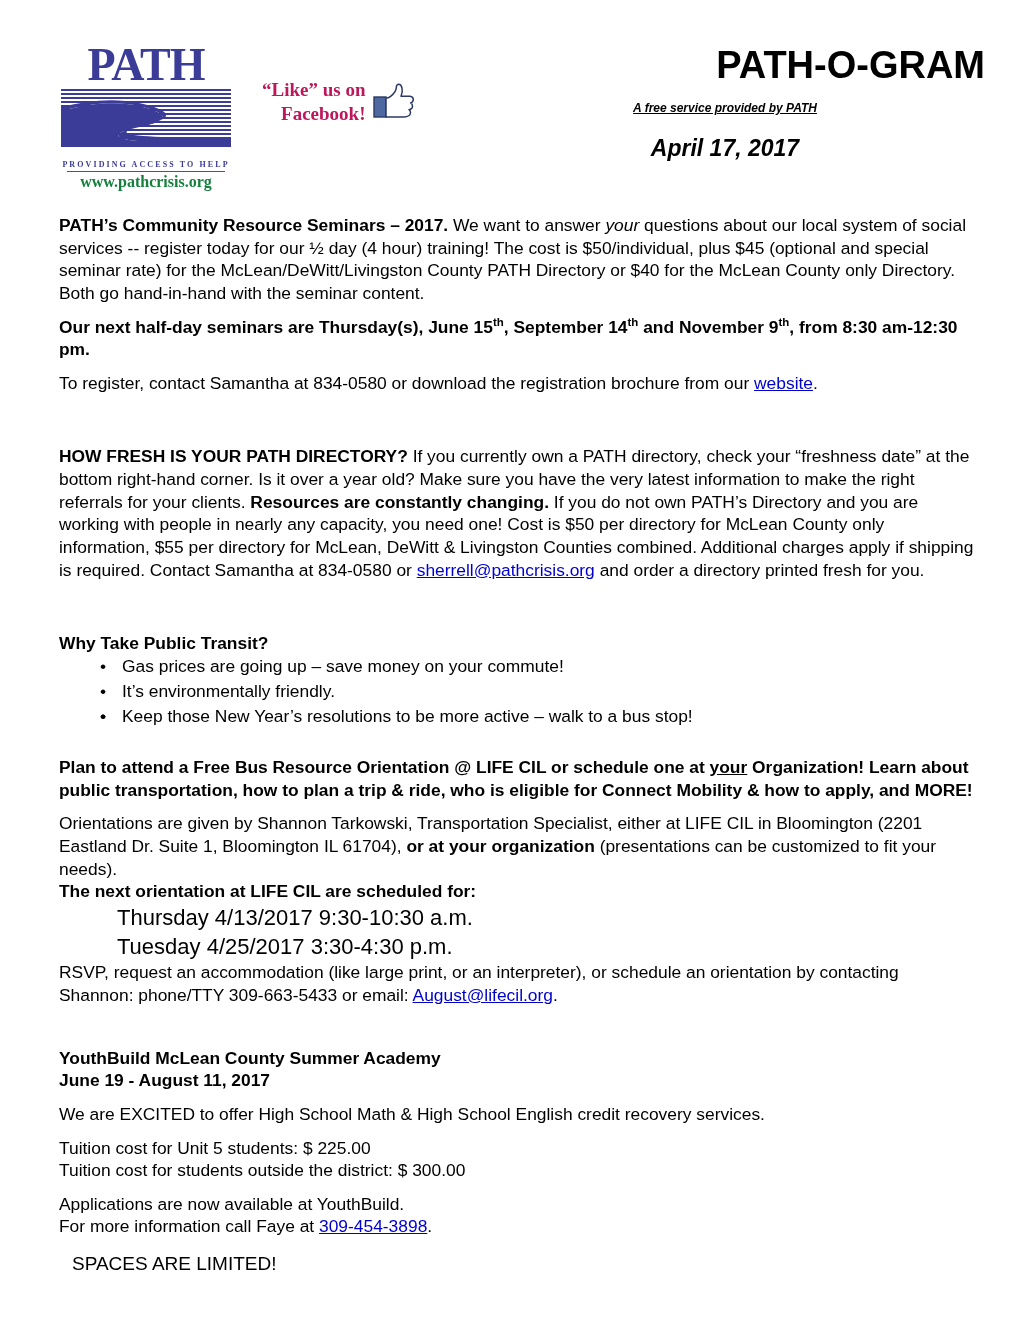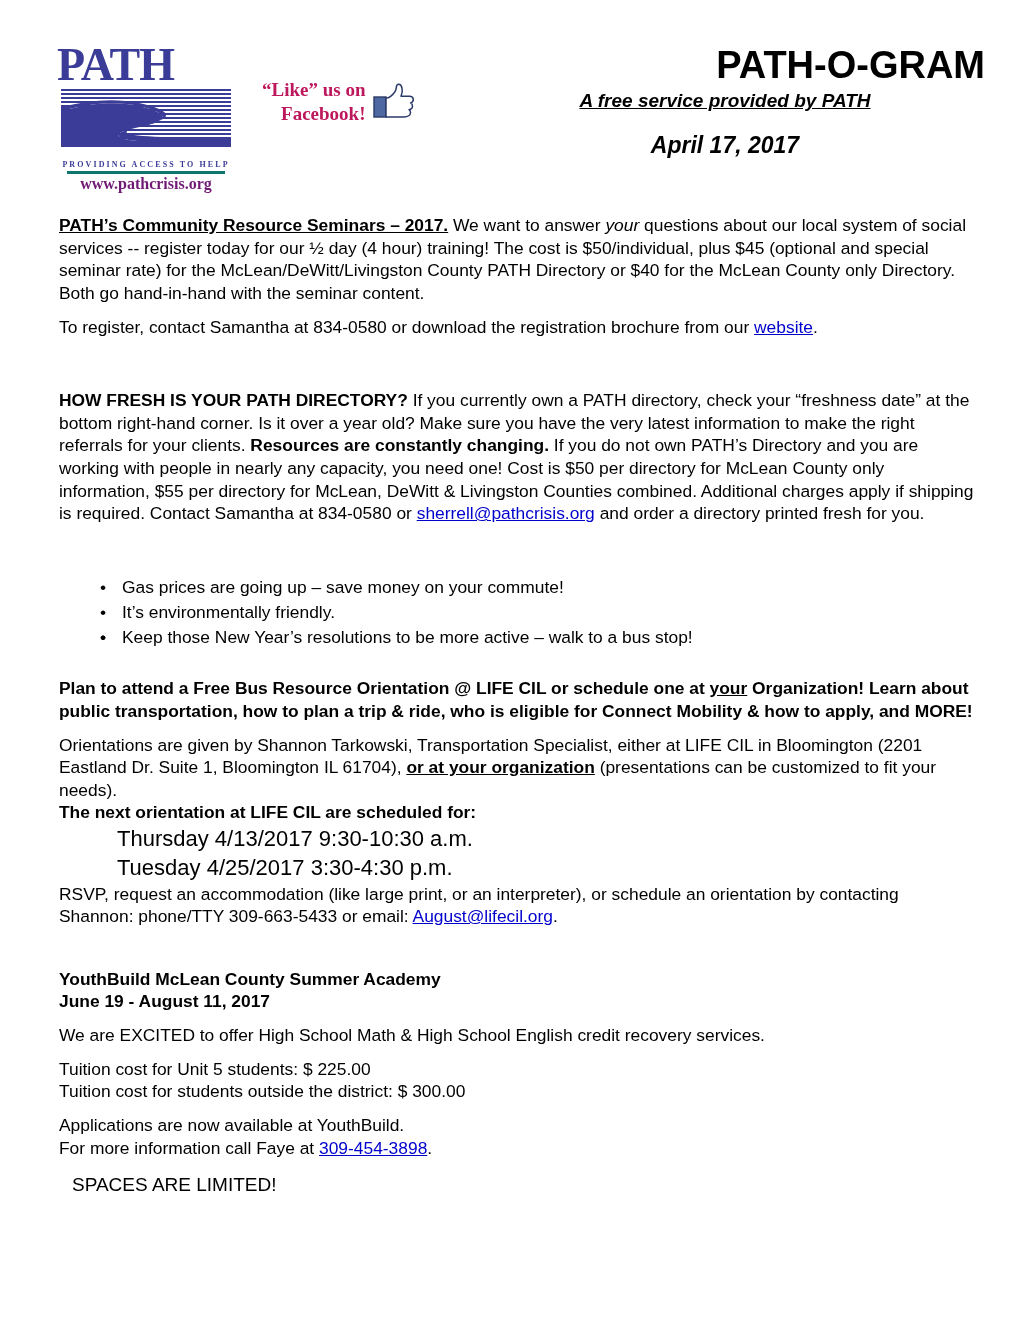--- a/index.html
+++ b/index.html
@@ -40,21 +40,21 @@
     width: 178px;
     position: relative;
   }
   .logo-word {
     font-family: "Liberation Serif", serif;
     font-weight: bold;
     font-size: 46px;
     letter-spacing: -1px;
     color: #3B3B98;
     line-height: 1;
-    text-align: left;
+    text-align: center;
     padding: 2px 0 1px 0;
   }
   .logo-river {
     position: relative;
     height: 58px;
     width: 170px;
     margin: 0 auto;
     overflow: hidden;
   }
   .logo-river .stripes {
@@ -76,23 +76,23 @@
     letter-spacing: 2.1px;
     color: #3B3B98;
     text-align: center;
     padding-top: 13px;
     font-weight: bold;
   }
   .logo-url {
     font-family: "Liberation Serif", serif;
     font-weight: bold;
     font-size: 16px;
-    color: #701a75;
+    color: #15803d;
     text-align: center;
-    border-top: 3px solid #0f766e;
+    border-top: 1px solid #0f766e;
     margin: 2px 10px 0 10px;
     padding-top: 1px;
   }
 
   .fb-block {
     position: absolute;
     left: 262px;
     top: 78px;
     display: flex;
     align-items: center;
@@ -125,24 +125,24 @@
     font-weight: bold;
     font-size: 38px;
     letter-spacing: 0px;
     line-height: 1.05;
     text-align: right;
   }
   .doc-subtitle {
     font-family: "Liberation Sans", sans-serif;
     font-weight: bold;
     font-style: italic;
-    font-size: 19px;
+    font-size: 12px;
     text-decoration: underline;
     line-height: 1.4;
-    margin-top: 2px;
+    margin-top: 14px;
   }
   .doc-date {
     font-family: "Liberation Sans", sans-serif;
     font-weight: bold;
     font-style: italic;
     font-size: 23px;
     margin-top: 18px;
   }
 
   
@@ -157,21 +157,21 @@
     font-size: 17.4px;
     line-height: 1.30;
     margin: 0 0 11px 0;
     text-align: left;
   }
   p.tight { margin-bottom: 0; }
 
   .b { font-weight: bold; }
   .i { font-style: italic; }
   .u { text-decoration: underline; }
-  .bu { font-weight: bold; text-decoration: underline; }
+  .bu { font-weight: bold; }
   sup { font-size: 0.66em; vertical-align: super; line-height: 0; }
 
   a.link, .link {
     color: #0000CC;
     text-decoration: underline;
     cursor: pointer;
   }
   .gap-md { height: 26px; }
   .gap-lg { height: 40px; }
 
@@ -241,29 +241,31 @@
       <div class="doc-subtitle">A free service provided by PATH</div>
       <div class="doc-date">April 17, 2017</div>
     </div>
 
   </div>
 
   <div class="content">
 
     <p class="para"><span class="bu">PATH’s Community Resource Seminars – 2017.</span><span> We want to answer </span><span class="i">your</span><span> questions about our local system of social services -- register today for our ½ day (4 hour) training!  The cost is $50/individual, plus $45 (optional and special seminar rate) for the McLean/DeWitt/Livingston County PATH Directory or $40 for the McLean County only Directory.  Both go hand-in-hand with the seminar content.</span></p>
 
+    <p class="para b"><span>Our next half-day seminars are Thursday(s), June 15</span><sup>th</sup><span>, September 14</span><sup>th</sup><span> and November 9</span><sup>th</sup><span>, from 8:30 am-12:30 pm.</span></p>
 
     <p class="para"><span>To register, contact Samantha at 834-0580 or download the registration brochure from our </span><a class="link">website</a><span>.</span></p>
 
     <div class="gap-lg"></div>
 
     <p class="para"><span class="b">HOW FRESH IS YOUR PATH DIRECTORY?</span><span>  If you currently own a PATH directory, check your “freshness date” at the bottom right-hand corner.  Is it over a year old?  Make sure you have the very latest information to make the right referrals for your clients.  </span><span class="b">Resources are constantly changing.</span><span>  If you do not own PATH’s Directory and you are working with people in nearly any capacity, you need one!  Cost is $50 per directory for McLean County only information, $55 per directory for McLean, DeWitt &amp; Livingston Counties combined.  Additional charges apply if shipping is required.  Contact Samantha at 834-0580 or </span><a class="link">sherrell@pathcrisis.org</a><span> and order a directory printed fresh for you.</span></p>
 
     <div class="gap-lg"></div>
 
+    <p class="para b tight">Why Take Public Transit?</p>
     <ul class="bullets">
       <li><span class="dot">•</span><span>Gas prices are going up – save money on your commute!</span></li>
       <li><span class="dot">•</span><span>It’s environmentally friendly.</span></li>
       <li><span class="dot">•</span></li>
       <li><span class="dot">•</span><span>Keep those New Year’s resolutions to be more active – walk to a bus stop!</span></li>
     </ul>
 
     <div class="gap-md"></div>
 
     <p class="para b"><span>Plan to attend a Free Bus Resource Orientation @ LIFE CIL or schedule one at </span><span class="u">your</span><span> Organization! Learn about public transportation, how to plan a trip &amp; ride, who is eligible for Connect Mobility &amp; how to apply, and MORE!</span></p>

